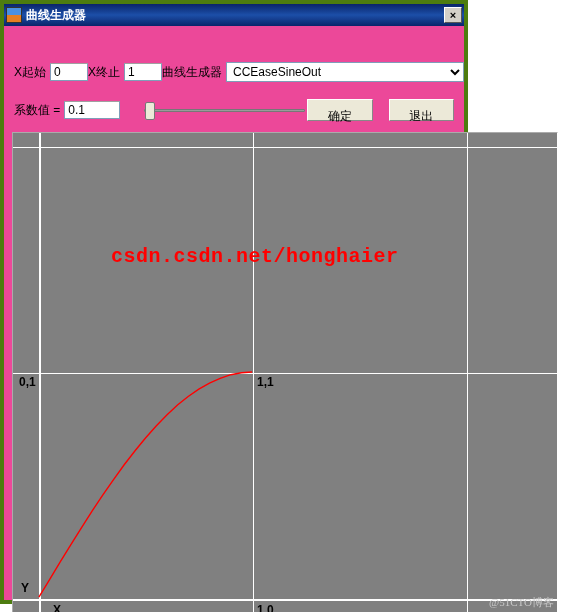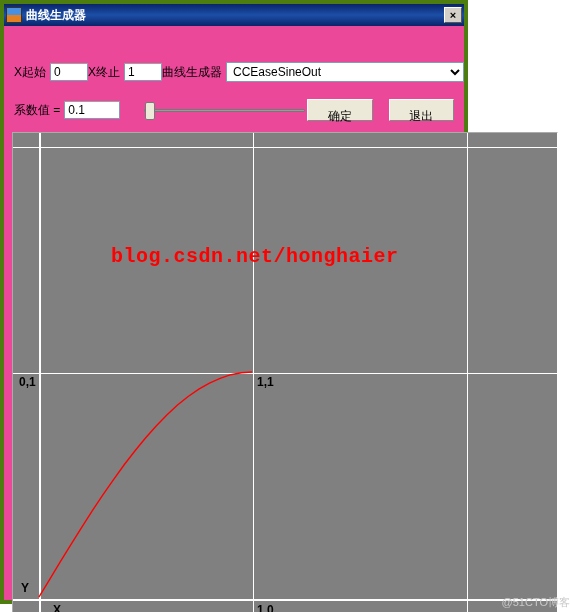--- a/index.html
+++ b/index.html
@@ -153,25 +153,25 @@
     top: 112px;
     letter-spacing: 0.5px;
   }
   .curve-svg {
     position: absolute;
     left: 0; top: 0;
     width: 100%; height: 100%;
   }
   .corner-watermark {
     position: absolute;
-    right: 0;
+    right: 16px;
     bottom: 2px;
     color: #c8c8c8;
     font-size: 11px;
-    font-family: Liberation Sans, sans-serif;
+    font-family: Liberation Serif, serif;
   }
 </style>
 </head>
 <body>
 
 <div class="window">
   <div class="titlebar">
     <div class="titlebar-icon"></div>
     <span>曲线生成器</span>
     <div class="titlebar-spacer"></div>
@@ -218,17 +218,17 @@
     <svg class="curve-svg" viewBox="0 0 546 486" preserveAspectRatio="none">
       <path id="curve-path" fill="none" stroke="#ff0000" stroke-width="1.4" d="M26.0 466.0 L36.7 448.4 L47.4 430.7 L58.1 413.3 L68.8 396.2 L79.5 379.4 L90.2 363.4 L100.9 348.0 L111.6 333.1 L122.3 319.3 L133.0 306.2 L143.7 294.2 L154.4 283.2 L165.1 273.2 L175.8 264.6 L186.5 257.2 L197.2 251.1 L207.9 246.3 L218.6 242.7 L229.3 240.7 L240.0 240.0 "></path>
     </svg>
 
     <span class="axis-lbl" style="left:6px; top:242px;">0,1</span>
     <span class="axis-lbl" style="left:244px; top:242px;">1,1</span>
     <span class="axis-lbl" style="left:244px; top:470px;">1,0</span>
     <span class="axis-lbl" style="left:8px; top:448px;">Y</span>
     <span class="axis-lbl" style="left:40px; top:470px;">X</span>
 
-    <div class="watermark">blog.csdn.net/honghaier</div>
+    <div class="watermark">csdn.csdn.net/honghaier</div>
   </div>
 </div>
 
 <div class="corner-watermark">@51CTO博客</div>
 
 </body></html>

